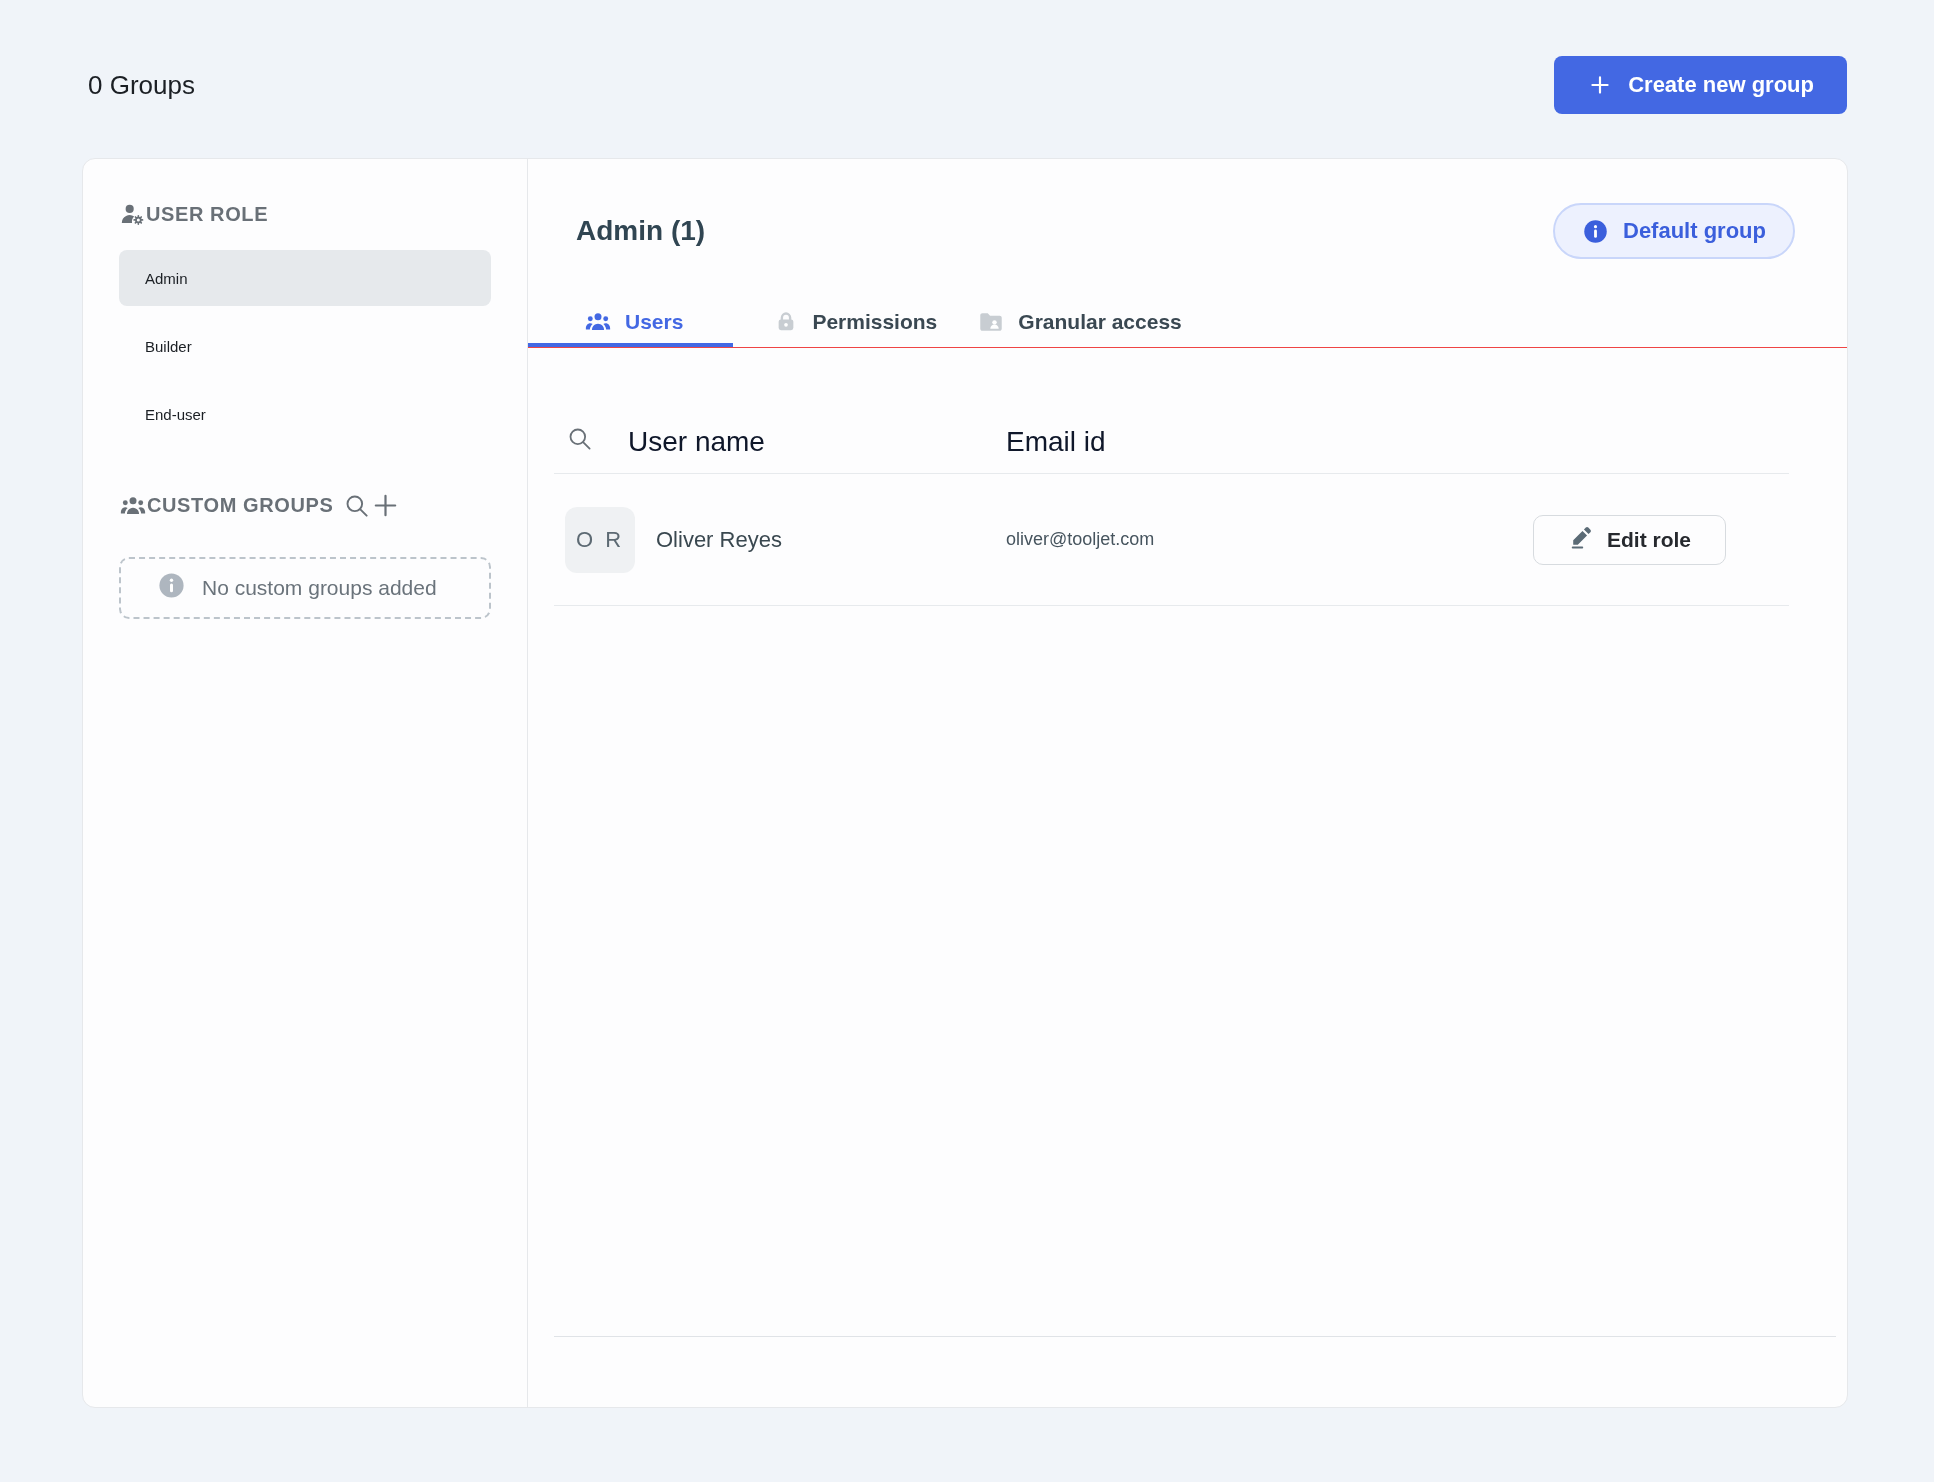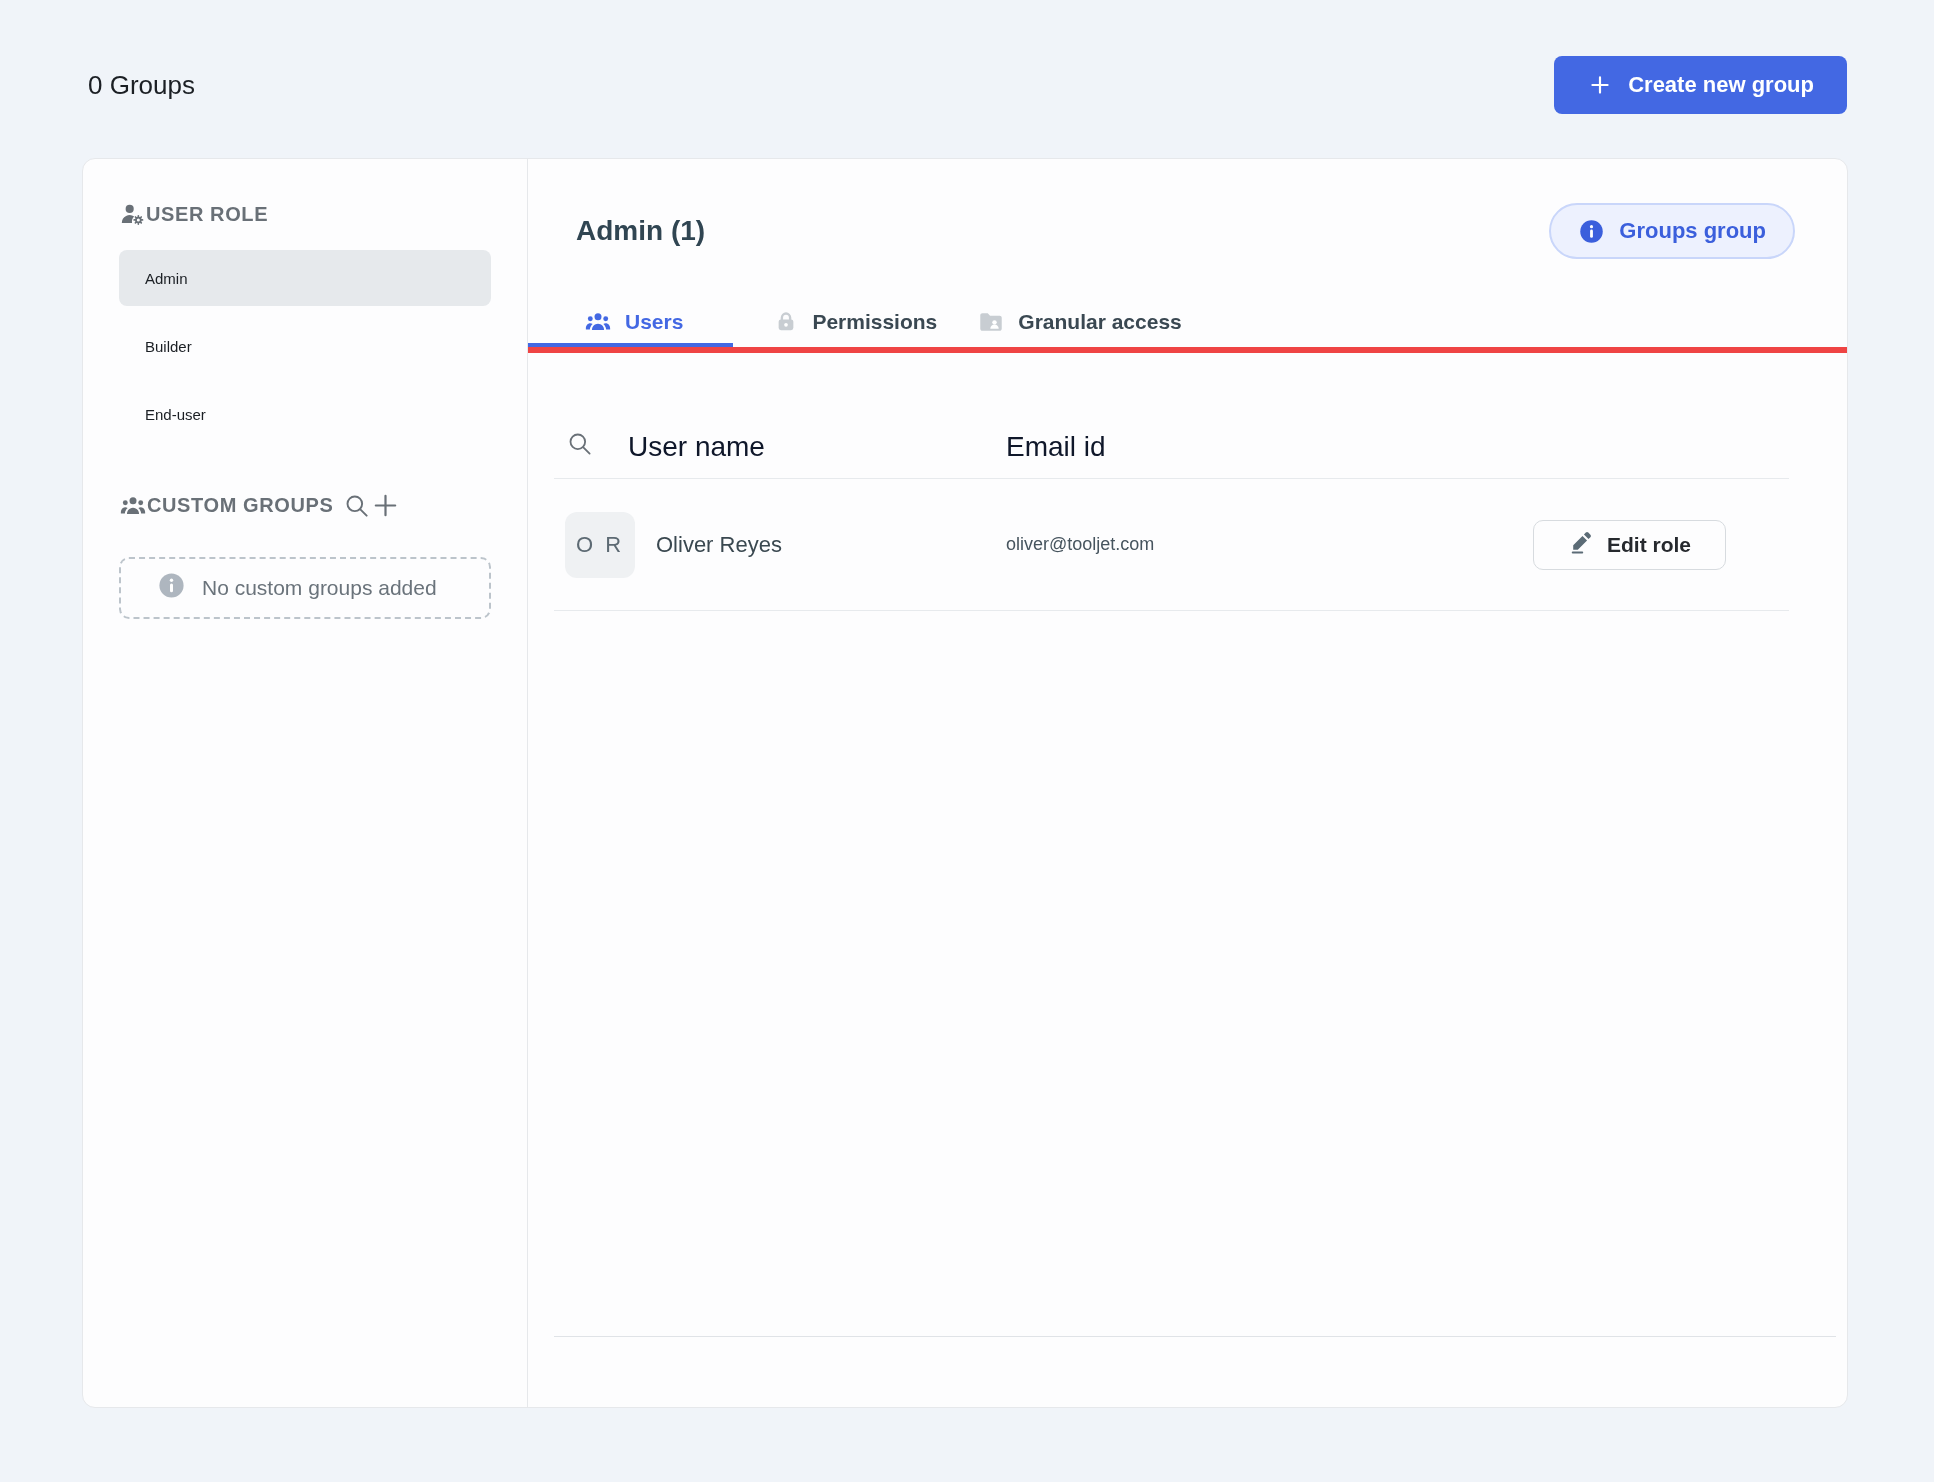--- a/index.html
+++ b/index.html
@@ -48,21 +48,21 @@
   
   .main { flex:1; position:relative; padding:0 52px 0 48px; }
   .main-header { margin-top:44px; height:56px; display:flex; align-items:center; justify-content:space-between; }
   .group-title { font-size:28px; font-weight:700; color:#304552; }
   .badge { display:flex; align-items:center; gap:14px; height:56px; padding:0 27px;
            background:#EDF1FE; border:2px solid #C9D6FA; border-radius:28px;
            color:#3B5FDC; font-size:22px; font-weight:600; cursor:pointer; }
   .badge svg { display:block; color:#3B5FDC; }
 
   .tabs { margin:42px -52px 0 -48px; display:flex; align-items:center;
-          border-bottom:6px solid #ef4444; }
+          border-bottom:1px solid #ef4444; }
   .tab { display:flex; align-items:center; gap:13px; height:46px;
          font-size:21px; font-weight:600; color:#3A4852; cursor:pointer;
          border-bottom:4px solid transparent; }
   .tab svg { display:block; }
   .tab .t-icon { color:#C8CDD2; }
   .tab.active { color:#4368E3; border-bottom-color:#4368E3; padding:0 50px 0 56px; }
   .tab.active .t-icon { color:#4368E3; }
   .tab + .tab { margin-left:40px; }
 
   .table { margin:62px 6px 0 -22px; }
@@ -170,21 +170,21 @@
     <div class="main-header">
       <h1 class="group-title">Admin (1)</h1>
       <div class="badge">
         <span>
           <svg width="27" height="27" viewBox="0 0 24 24">
             <circle cx="12" cy="12" r="10" fill="currentColor"></circle>
             <circle cx="12" cy="7.7" r="1.4" fill="#fff"></circle>
             <rect x="10.75" y="10.3" width="2.5" height="7.3" rx="1.25" fill="#fff"></rect>
           </svg>
         </span>
-        <span>Groups group</span>
+        <span>Default group</span>
       </div>
     </div>
 
     <div class="tabs">
       <div class="tab active">
         <span class="t-icon">
           <svg width="28" height="28" viewBox="0 0 24 24" fill="currentColor">
             <circle cx="12" cy="7.6" r="3"></circle>
             <path d="M6.8 18.8c0-3 2.3-5.4 5.2-5.4s5.2 2.4 5.2 5.4z"></path>
             <circle cx="5.4" cy="9.2" r="2.1"></circle>

